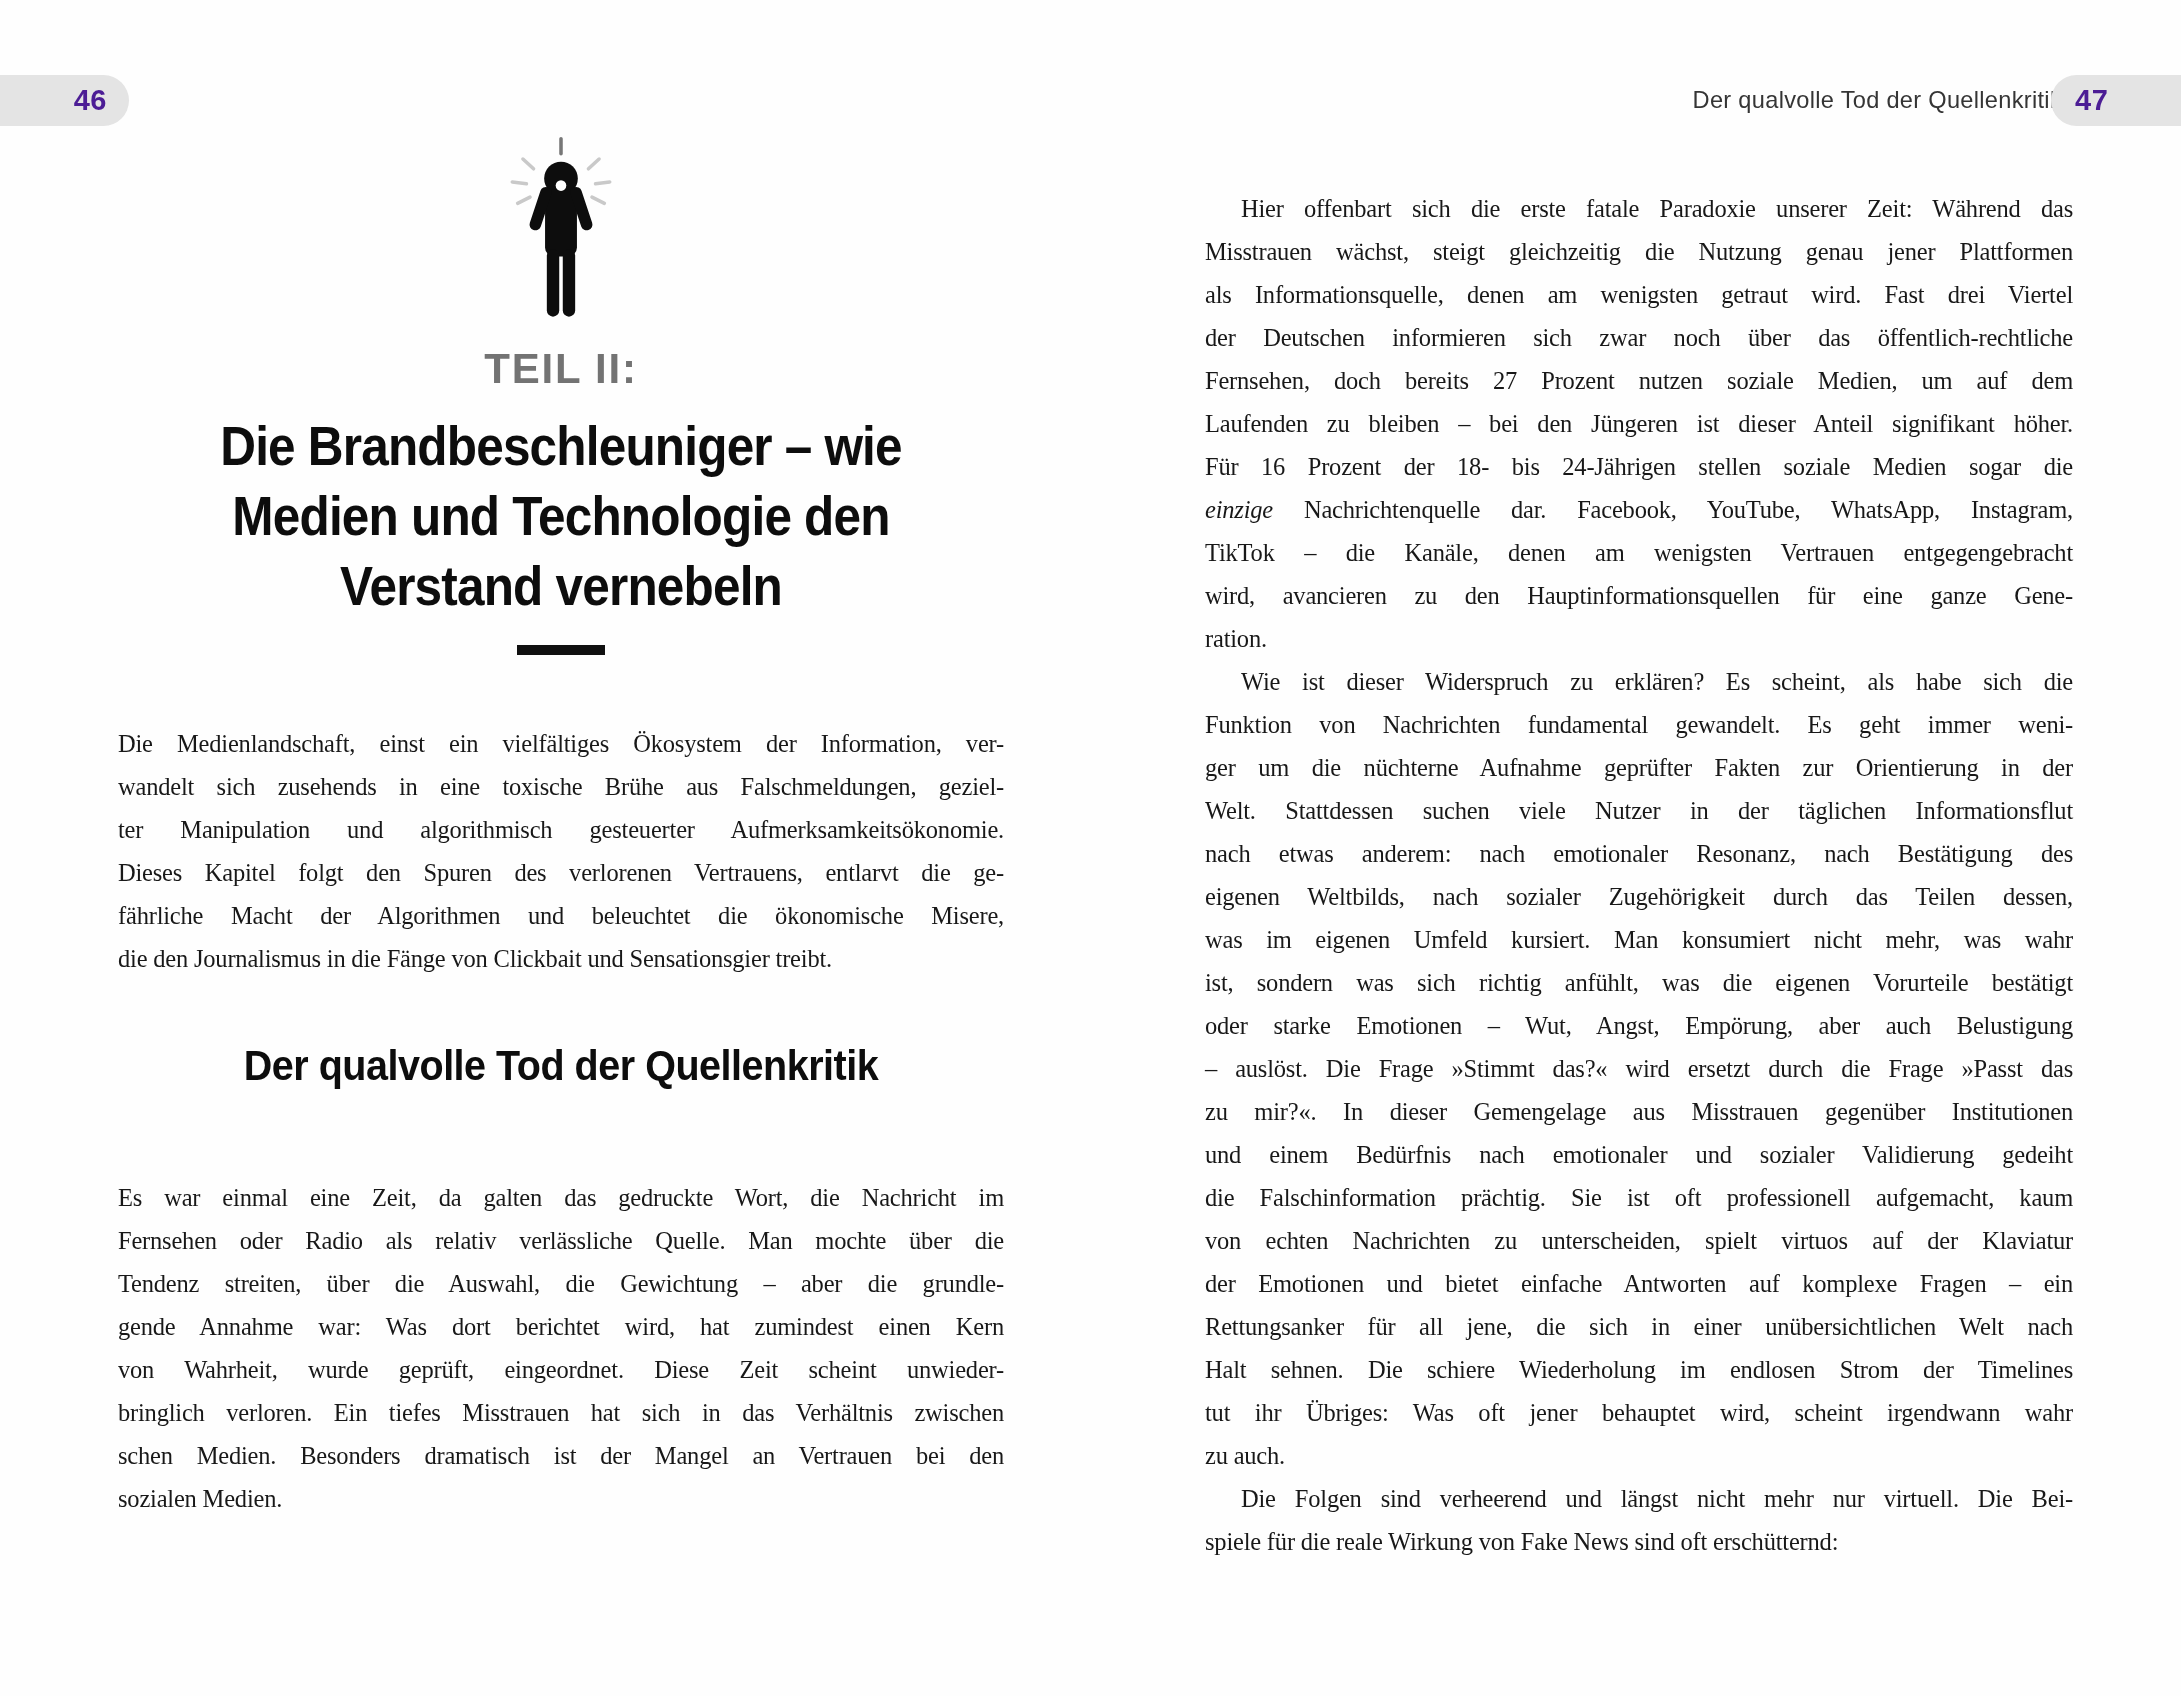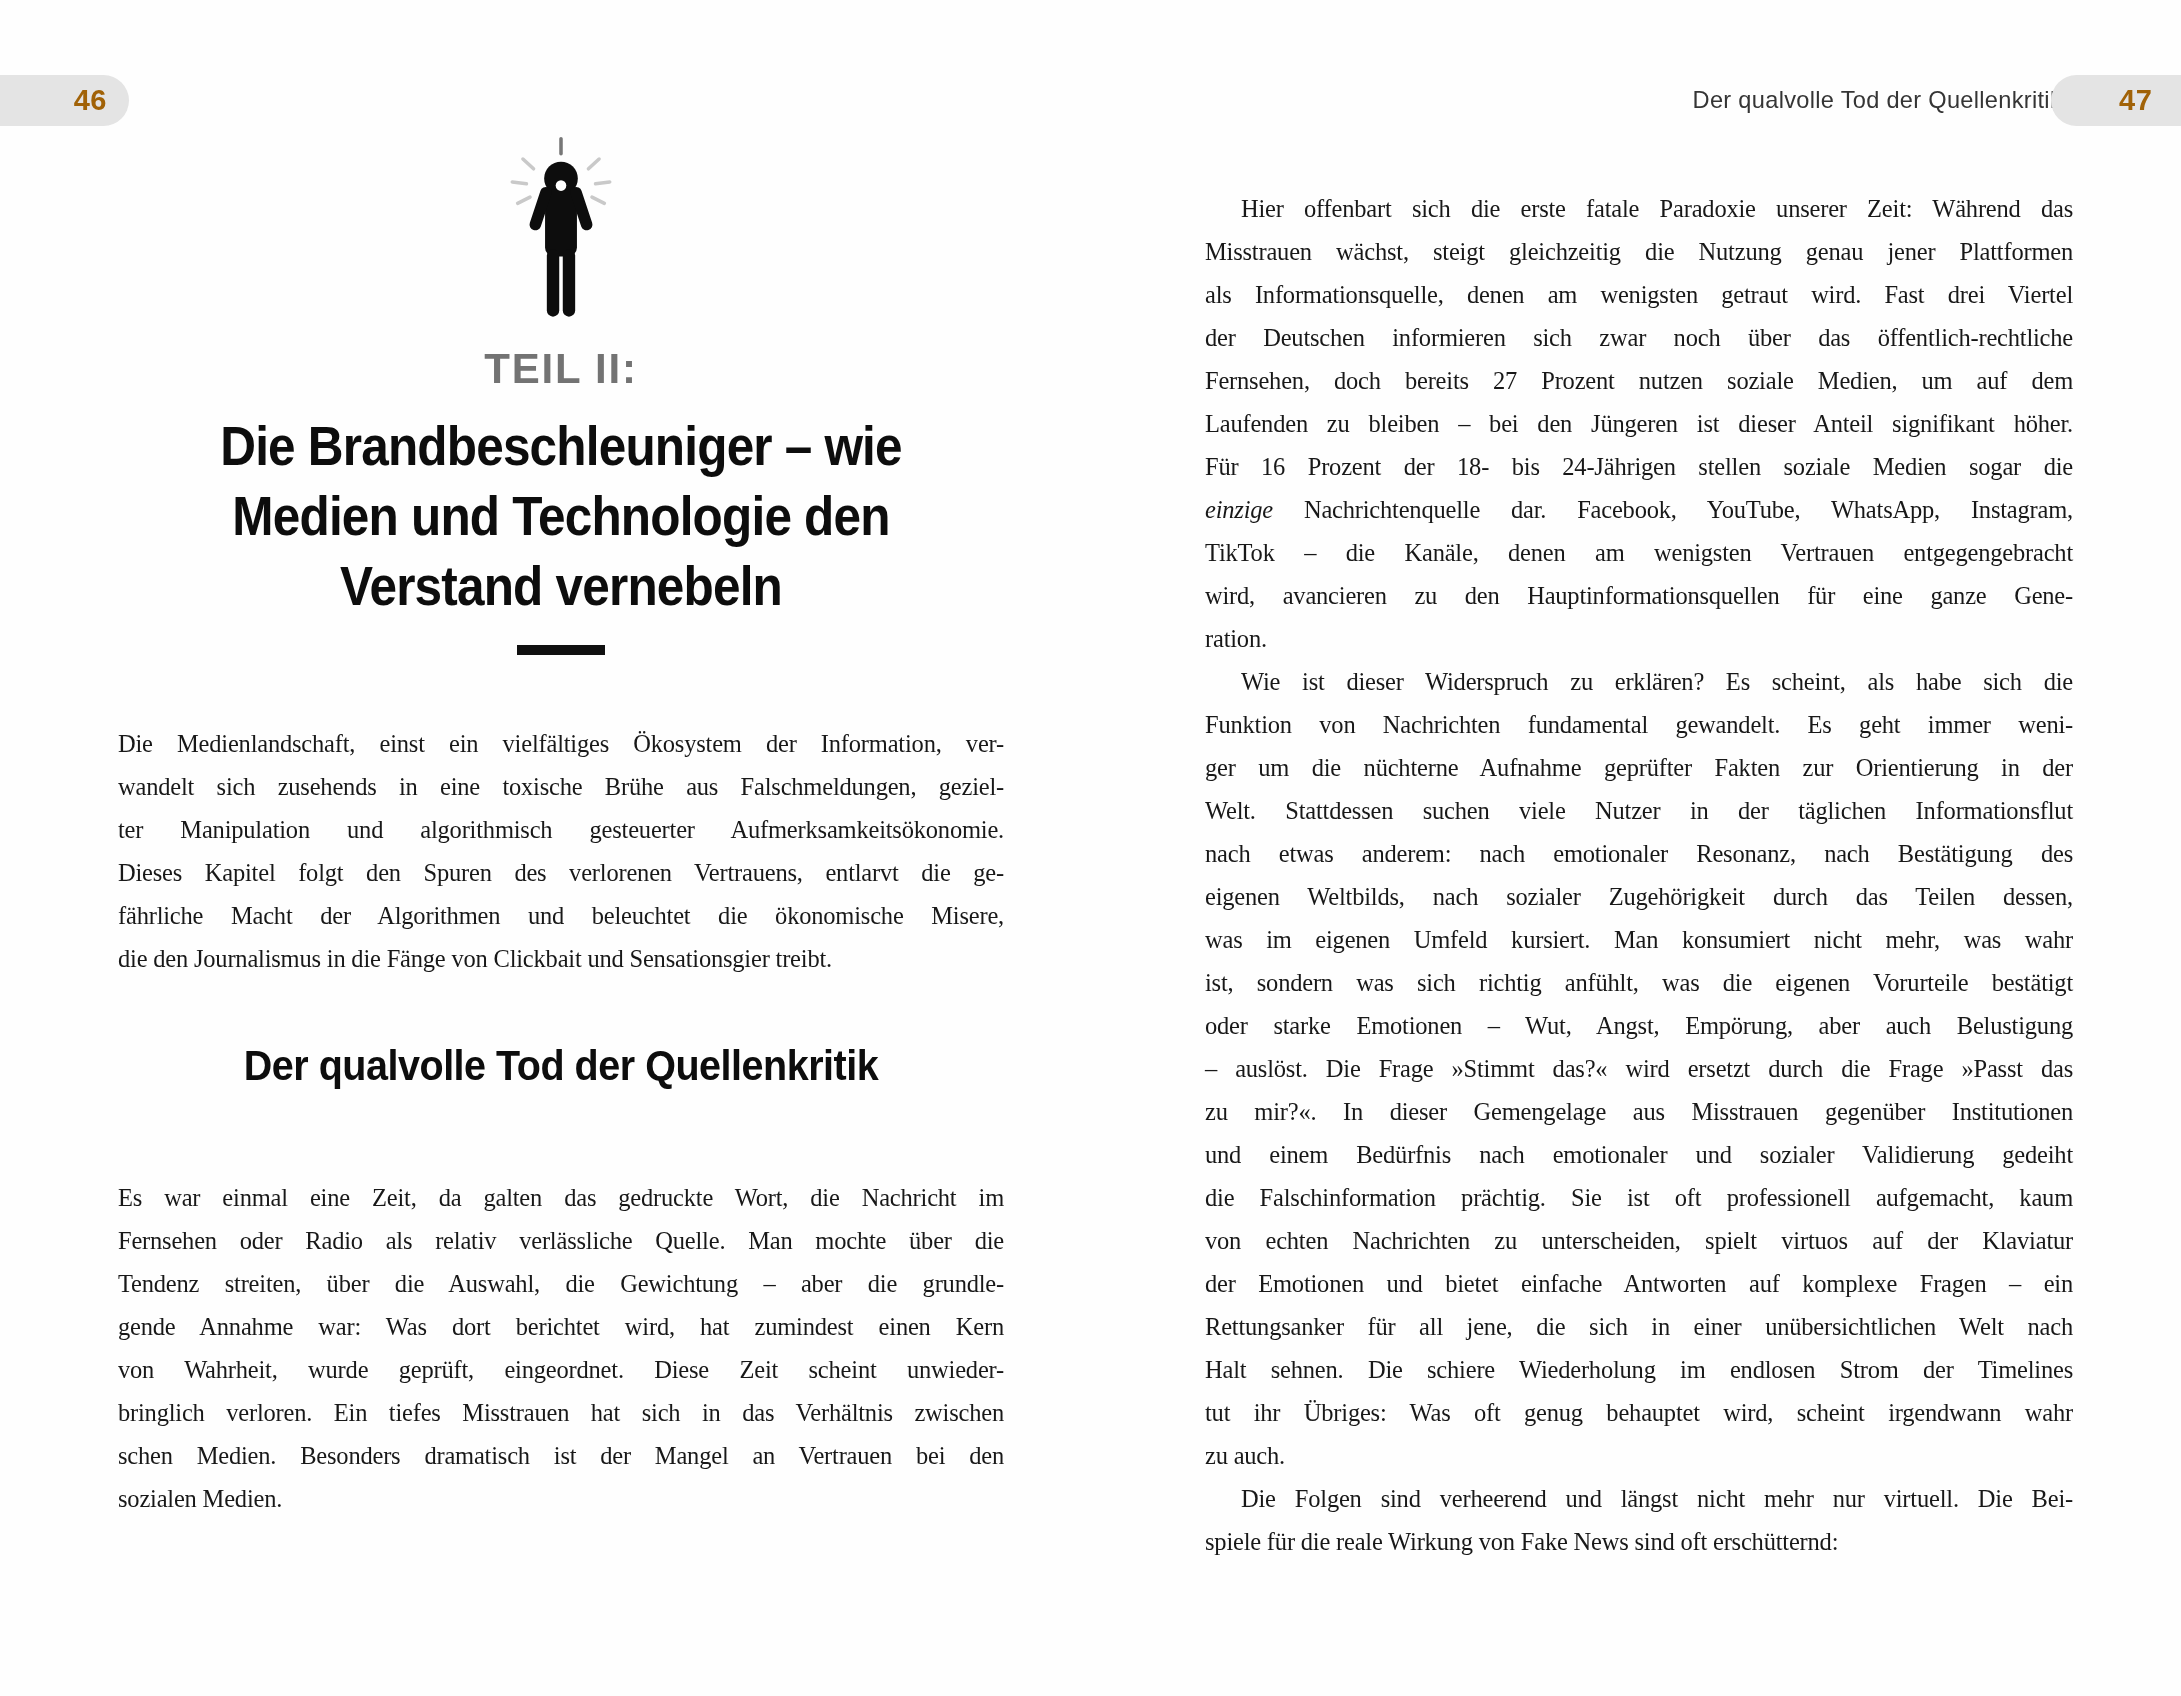--- a/index.html
+++ b/index.html
@@ -5,21 +5,21 @@
   html,body{margin:0;padding:0;background:#ffffff;}
   #spread{
     position:relative;width:2182px;height:1696px;background:#fefefe;
     color:#161616;overflow:hidden;
     font-family:"Liberation Serif", serif;
   }
   
   .tab{position:absolute;top:75px;height:51px;background:#e4e4e4;display:flex;align-items:center;}
   .tab-left{left:0;width:107px;border-radius:0 25.5px 25.5px 0;justify-content:flex-end;padding-right:22px;}
   .tab-right{right:0;width:107px;border-radius:25.5px 0 0 25.5px;justify-content:flex-start;padding-left:23.6px;}
-  .pagenum{font:700 29px "Liberation Sans", sans-serif;color:#a16207;letter-spacing:0.5px;margin-left:44px;}
+  .pagenum{font:700 29px "Liberation Sans", sans-serif;color:#4c1d95;letter-spacing:0.5px;}
   .running-head{
     position:absolute;top:87px;right:120px;
     font:400 23.6px "Liberation Sans", sans-serif;color:#353535;letter-spacing:0.3px;
   }
   
   .page-col{position:absolute;top:0;height:1310px;}
   .page-left{left:118px;width:886px;}
   .page-right{left:1205px;width:868px;}
   .abs{position:absolute;left:0;right:0;}
   
@@ -151,21 +151,21 @@
         <div class="tl">ist, sondern was sich richtig anfühlt, was die eigenen Vorurteile bestätigt</div>
         <div class="tl">oder starke Emotionen – Wut, Angst, Empörung, aber auch Belustigung</div>
         <div class="tl">– auslöst. Die Frage »Stimmt das?« wird ersetzt durch die Frage »Passt das</div>
         <div class="tl">zu mir?«. In dieser Gemengelage aus Misstrauen gegenüber Institutionen</div>
         <div class="tl">und einem Bedürfnis nach emotionaler und sozialer Validierung gedeiht</div>
         <div class="tl">die Falschinformation prächtig. Sie ist oft professionell aufgemacht, kaum</div>
         <div class="tl">von echten Nachrichten zu unterscheiden, spielt virtuos auf der Klaviatur</div>
         <div class="tl">der Emotionen und bietet einfache Antworten auf komplexe Fragen – ein</div>
         <div class="tl">Rettungsanker für all jene, die sich in einer unübersichtlichen Welt nach</div>
         <div class="tl">Halt sehnen. Die schiere Wiederholung im endlosen Strom der Timelines</div>
-        <div class="tl">tut ihr Übriges: Was oft genug behauptet wird, scheint irgendwann wahr</div>
+        <div class="tl">tut ihr Übriges: Was oft jener behauptet wird, scheint irgendwann wahr</div>
         <div class="tl last">zu auch.</div>
         <div class="tl indent">Die Folgen sind verheerend und längst nicht mehr nur virtuell. Die Bei-</div>
         <div class="tl last">spiele für die reale Wirkung von Fake News sind oft erschütternd:</div>
       </div>
   </div>
 
 </div>
 
 
 </body></html>

